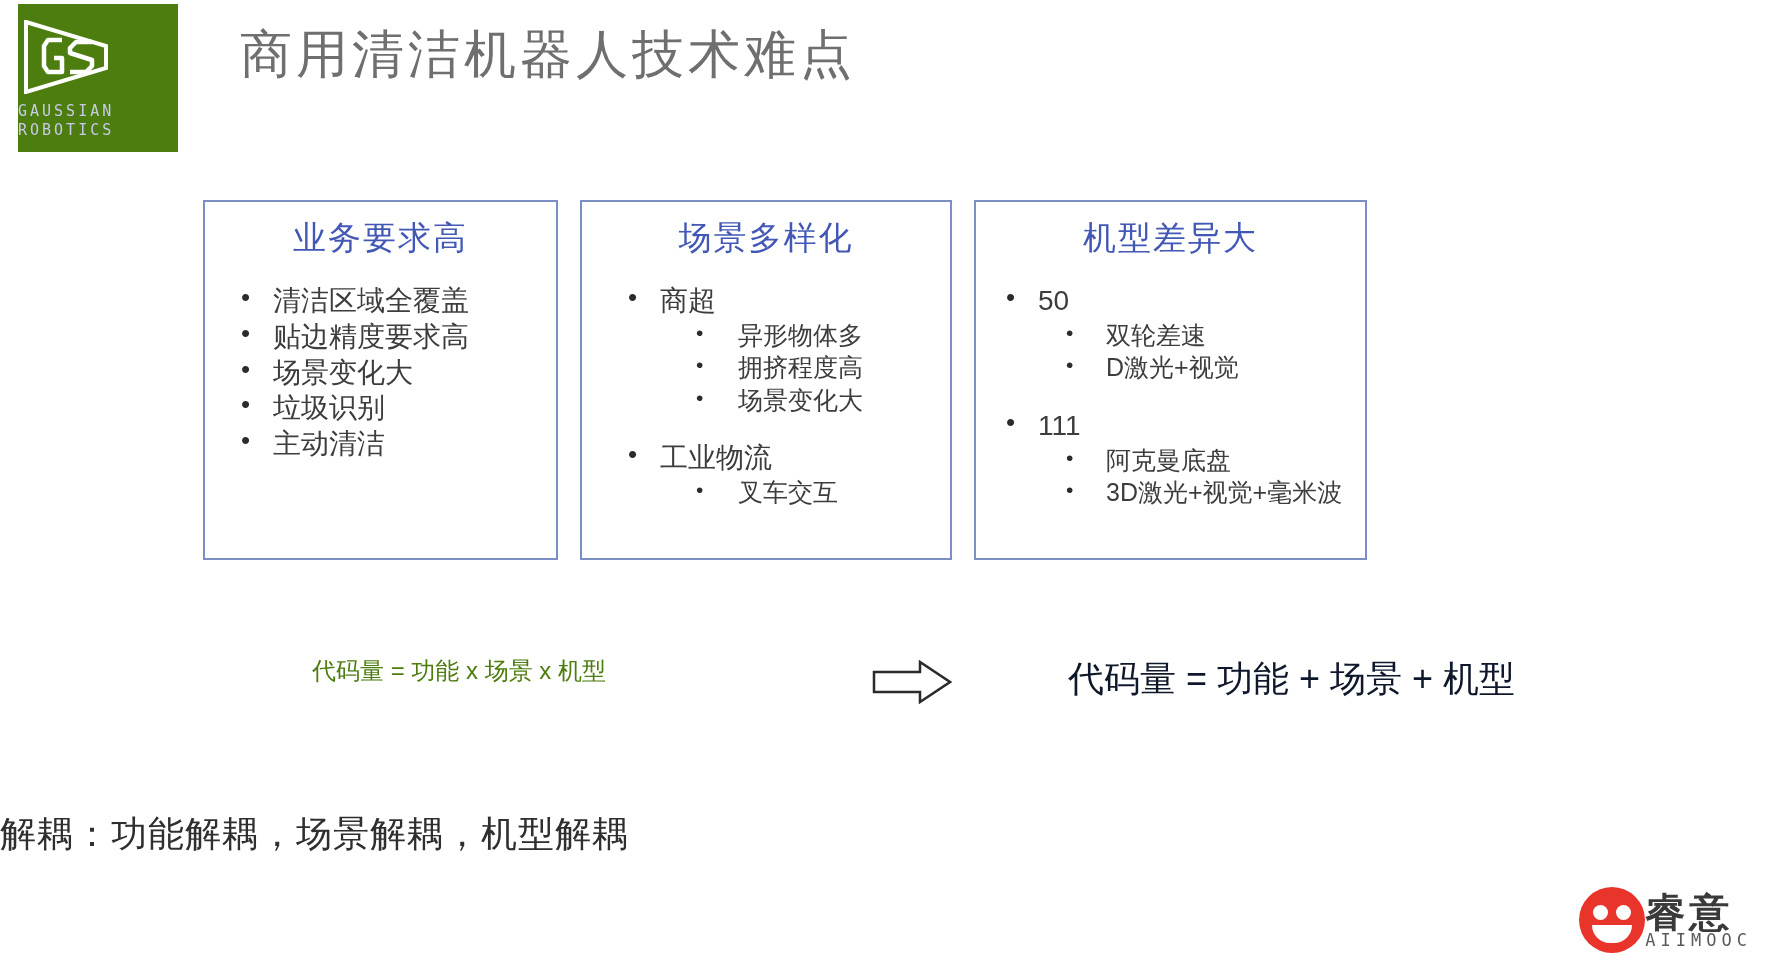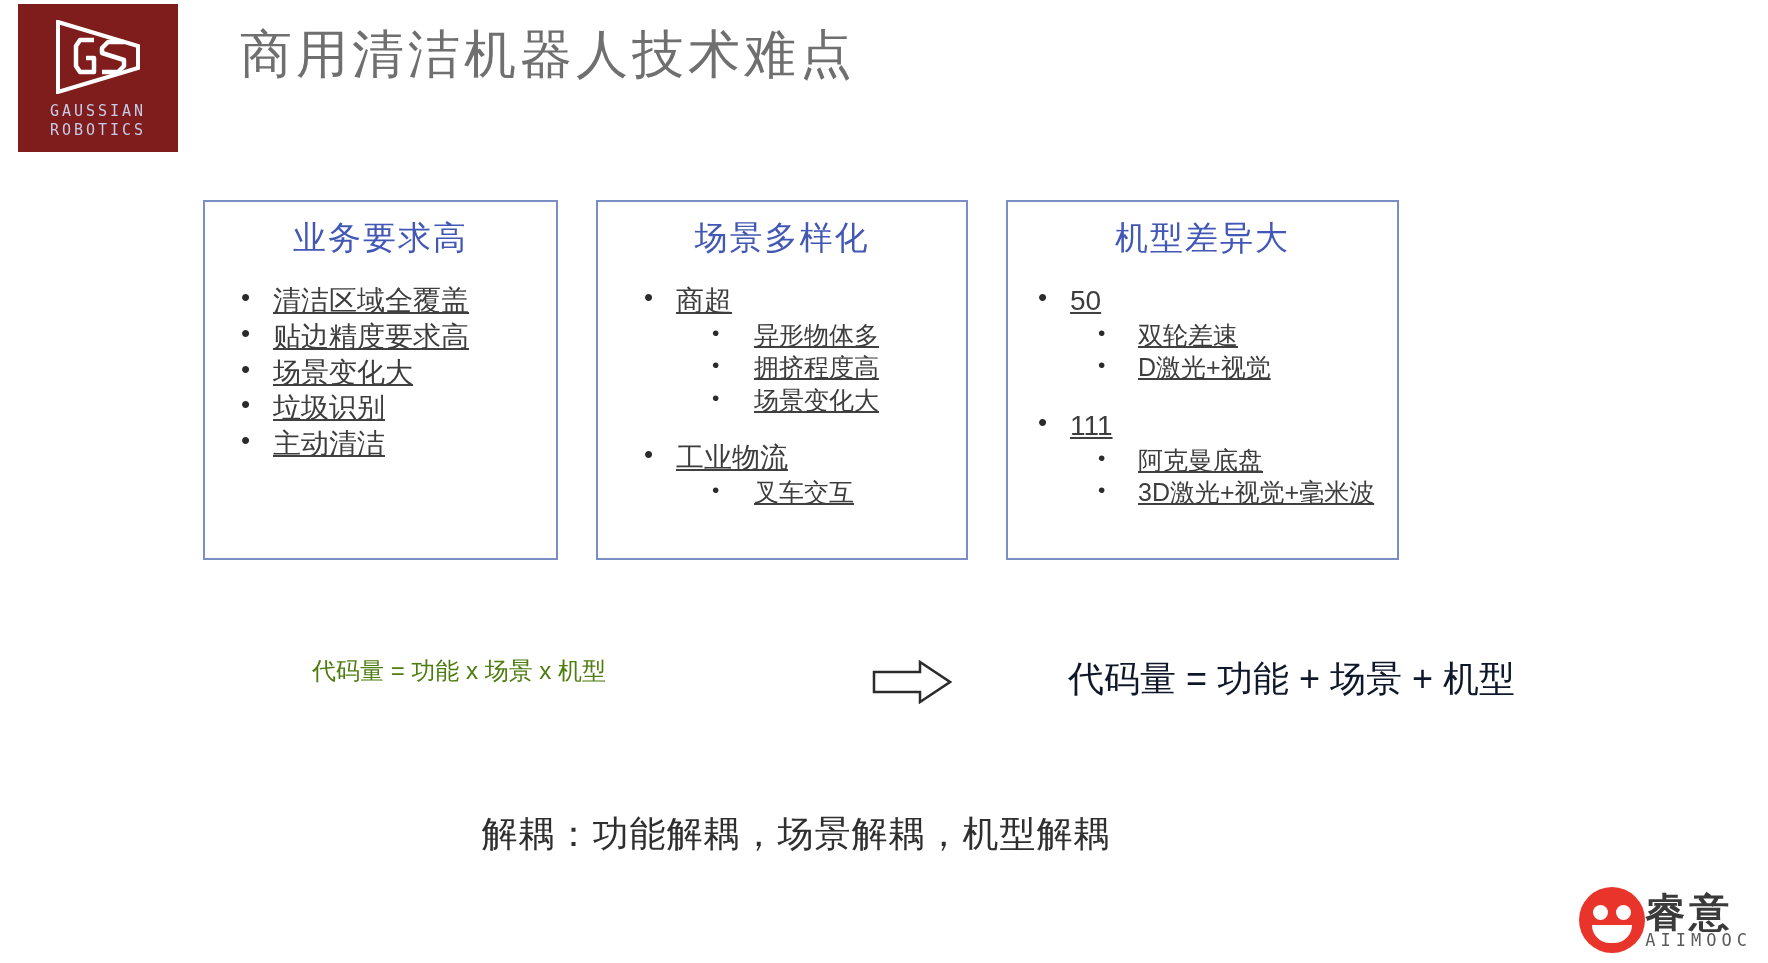--- a/index.html
+++ b/index.html
@@ -16,24 +16,23 @@
     color: #404040;
   }
 
   
   .logo-block {
     position: absolute;
     left: 18px;
     top: 4px;
     width: 160px;
     height: 148px;
-    background: #7f1d1d;
+    background: #4d7c0f;
     display: flex;
     flex-direction: column;
-    align-items: center;
     justify-content: flex-start;
     padding-top: 16px;
     box-sizing: border-box;
   }
   .logo-mark { width: 96px; height: 74px; }
   .logo-text-1 {
     color: #c6cce8;
     font-size: 15px;
     letter-spacing: 3px;
     margin-top: 8px;
@@ -59,21 +58,21 @@
   }
 
   
   .cards {
     position: absolute;
     left: 203px;
     top: 200px;
     width: 1520px;
     height: 360px;
     display: flex;
-    gap: 38px;
+    gap: 22px;
   }
   .card {
     border: 2px solid #7b8fc4;
     background: #ffffff;
     box-sizing: border-box;
     position: relative;
     padding: 14px 10px 10px 10px;
   }
   .card-1 { width: 355px; }
   .card-2 { width: 355px; }
@@ -86,21 +85,20 @@
     font-size: 33px;
     letter-spacing: 2px;
     margin-bottom: 22px;
     font-weight: 400;
   }
 
   ul.bullets {
     list-style: none;
     margin: 0;
     padding: 0;
-    text-decoration: underline;
   }
   ul.bullets li {
     position: relative;
     font-size: 28px;
     line-height: 1.28;
     color: #3d3d3d;
     padding-left: 40px;
     white-space: nowrap;
   }
   ul.bullets li::before {
@@ -172,21 +170,20 @@
     top: 5px;
     width: 80px;
     height: 44px;
   }
 
   .conclusion {
     position: absolute;
     left: 0;
     top: 810px;
     width: 1592px;
-    text-align: center;
     font-size: 36px;
     color: #2f2f2f;
     letter-spacing: 1px;
   }
 
   
   .brand {
     position: absolute;
     right: 16px;
     bottom: 10px;

